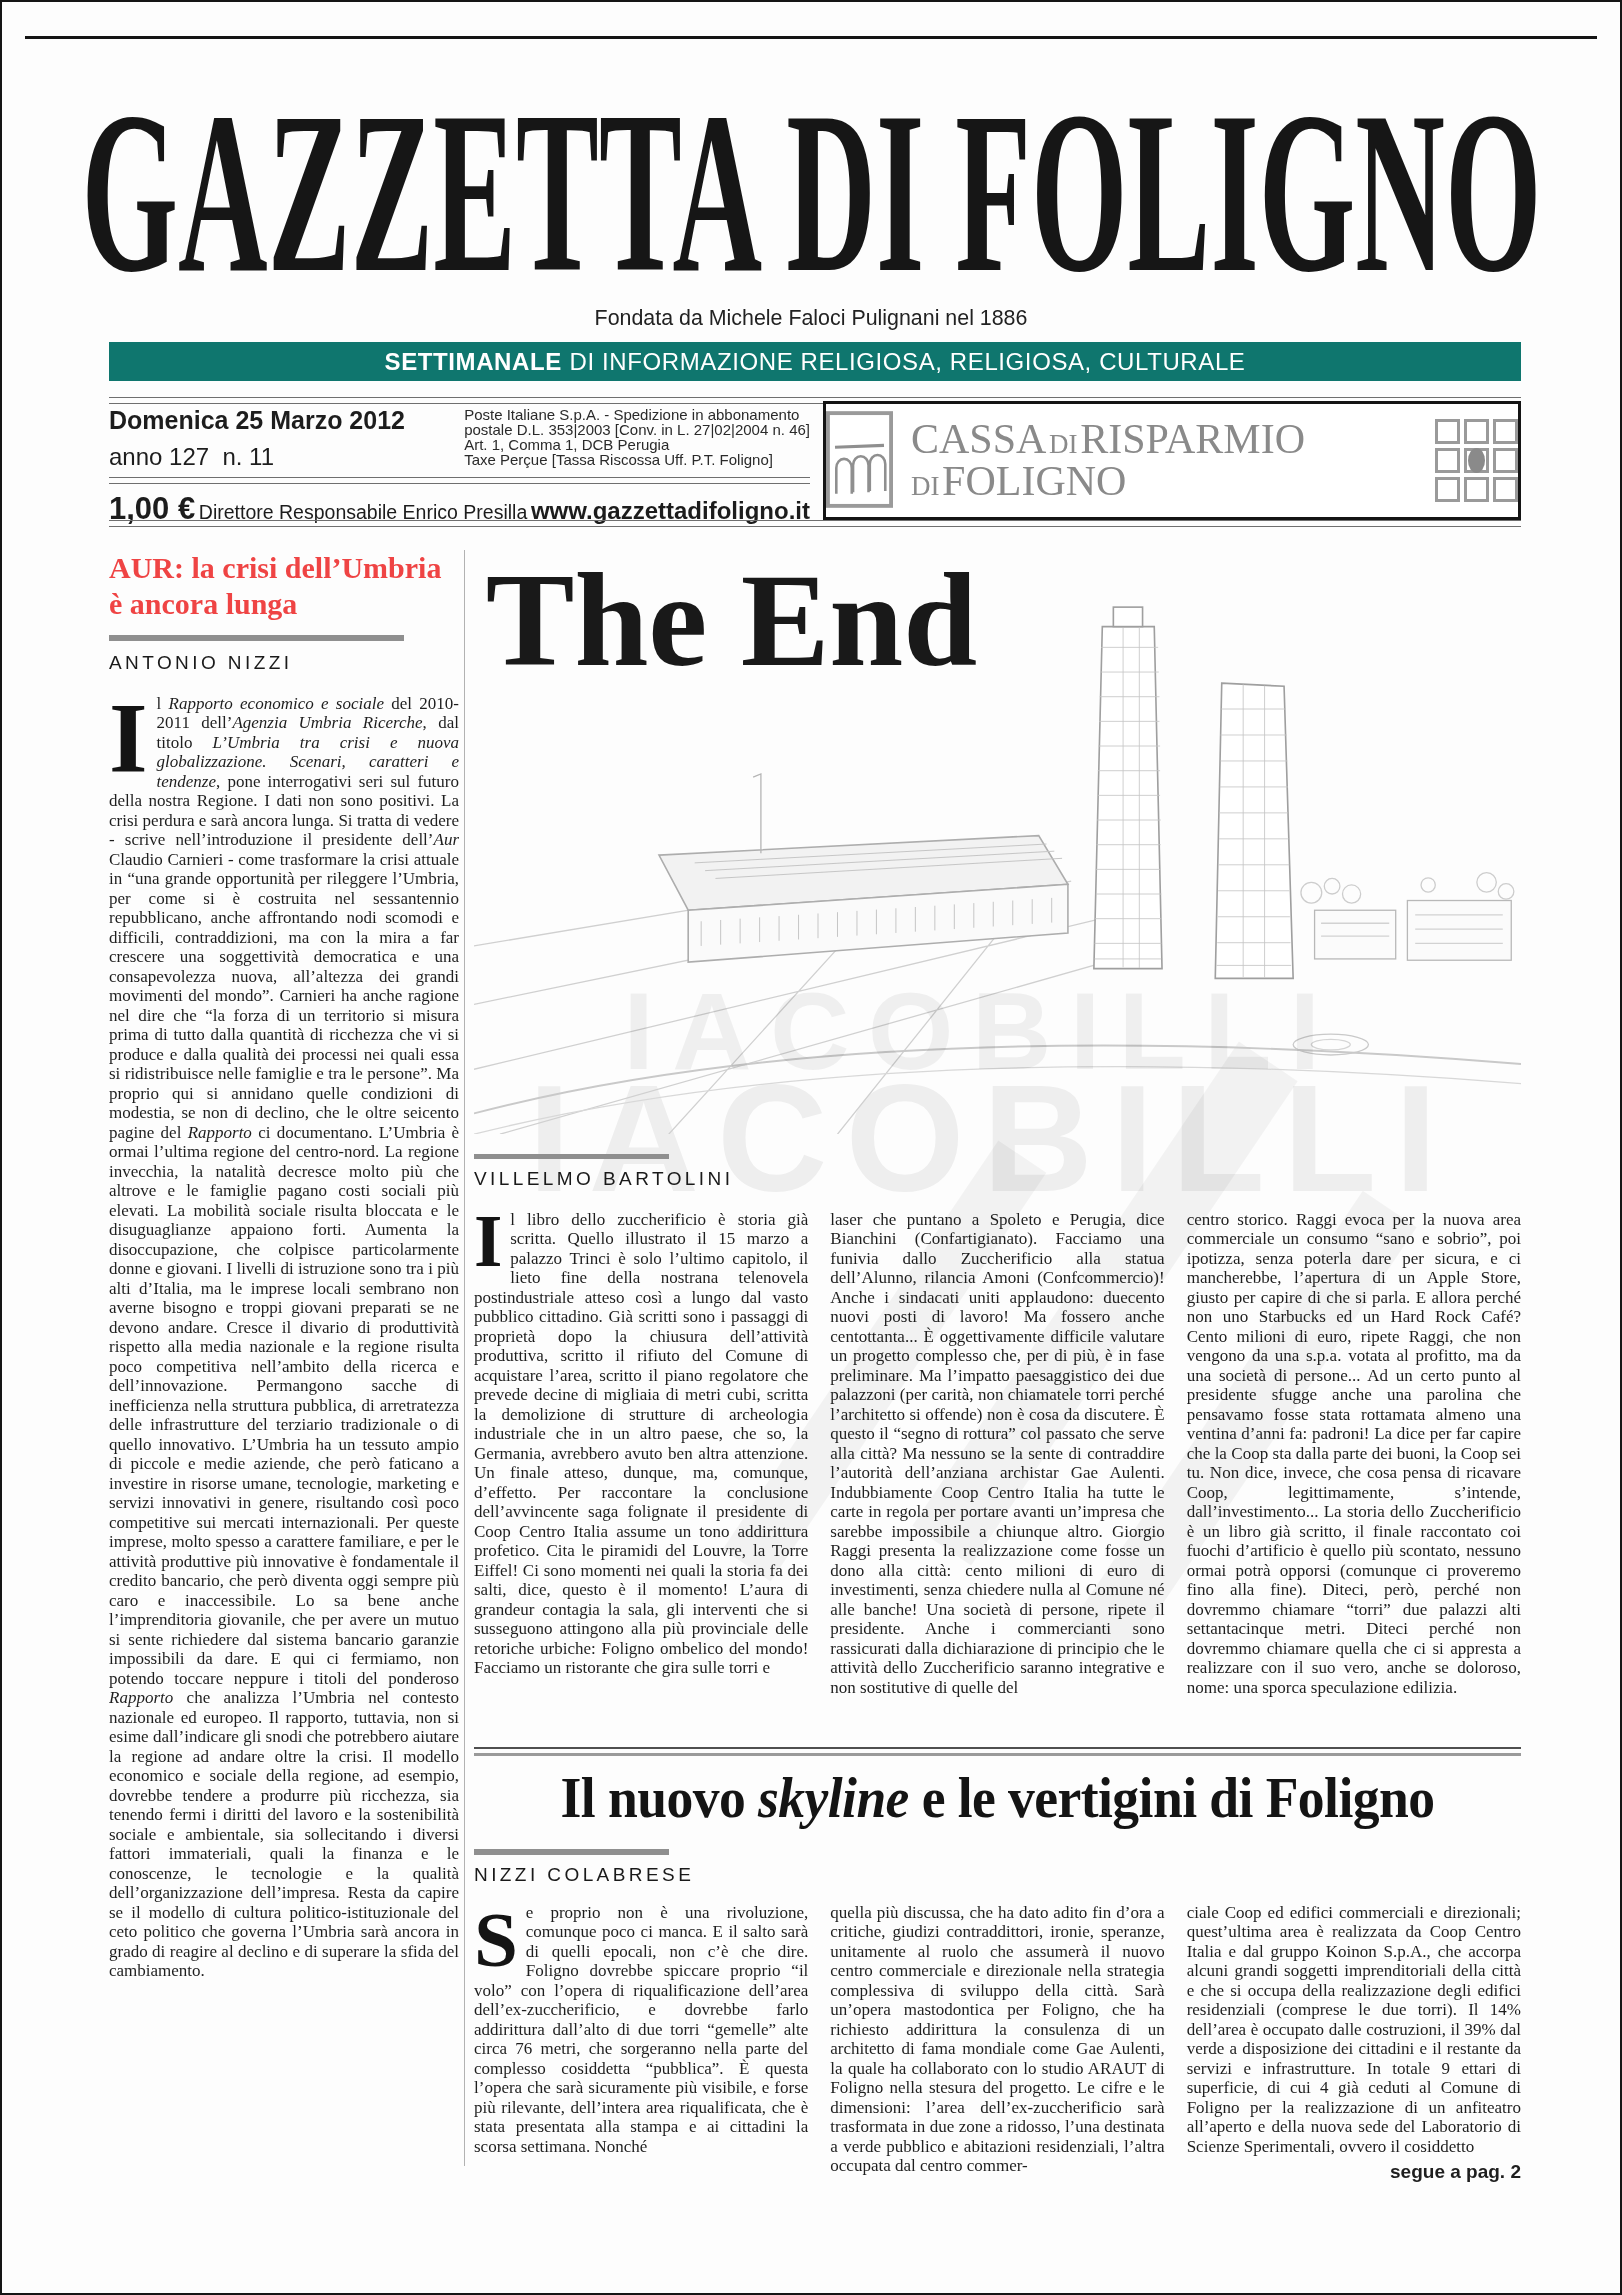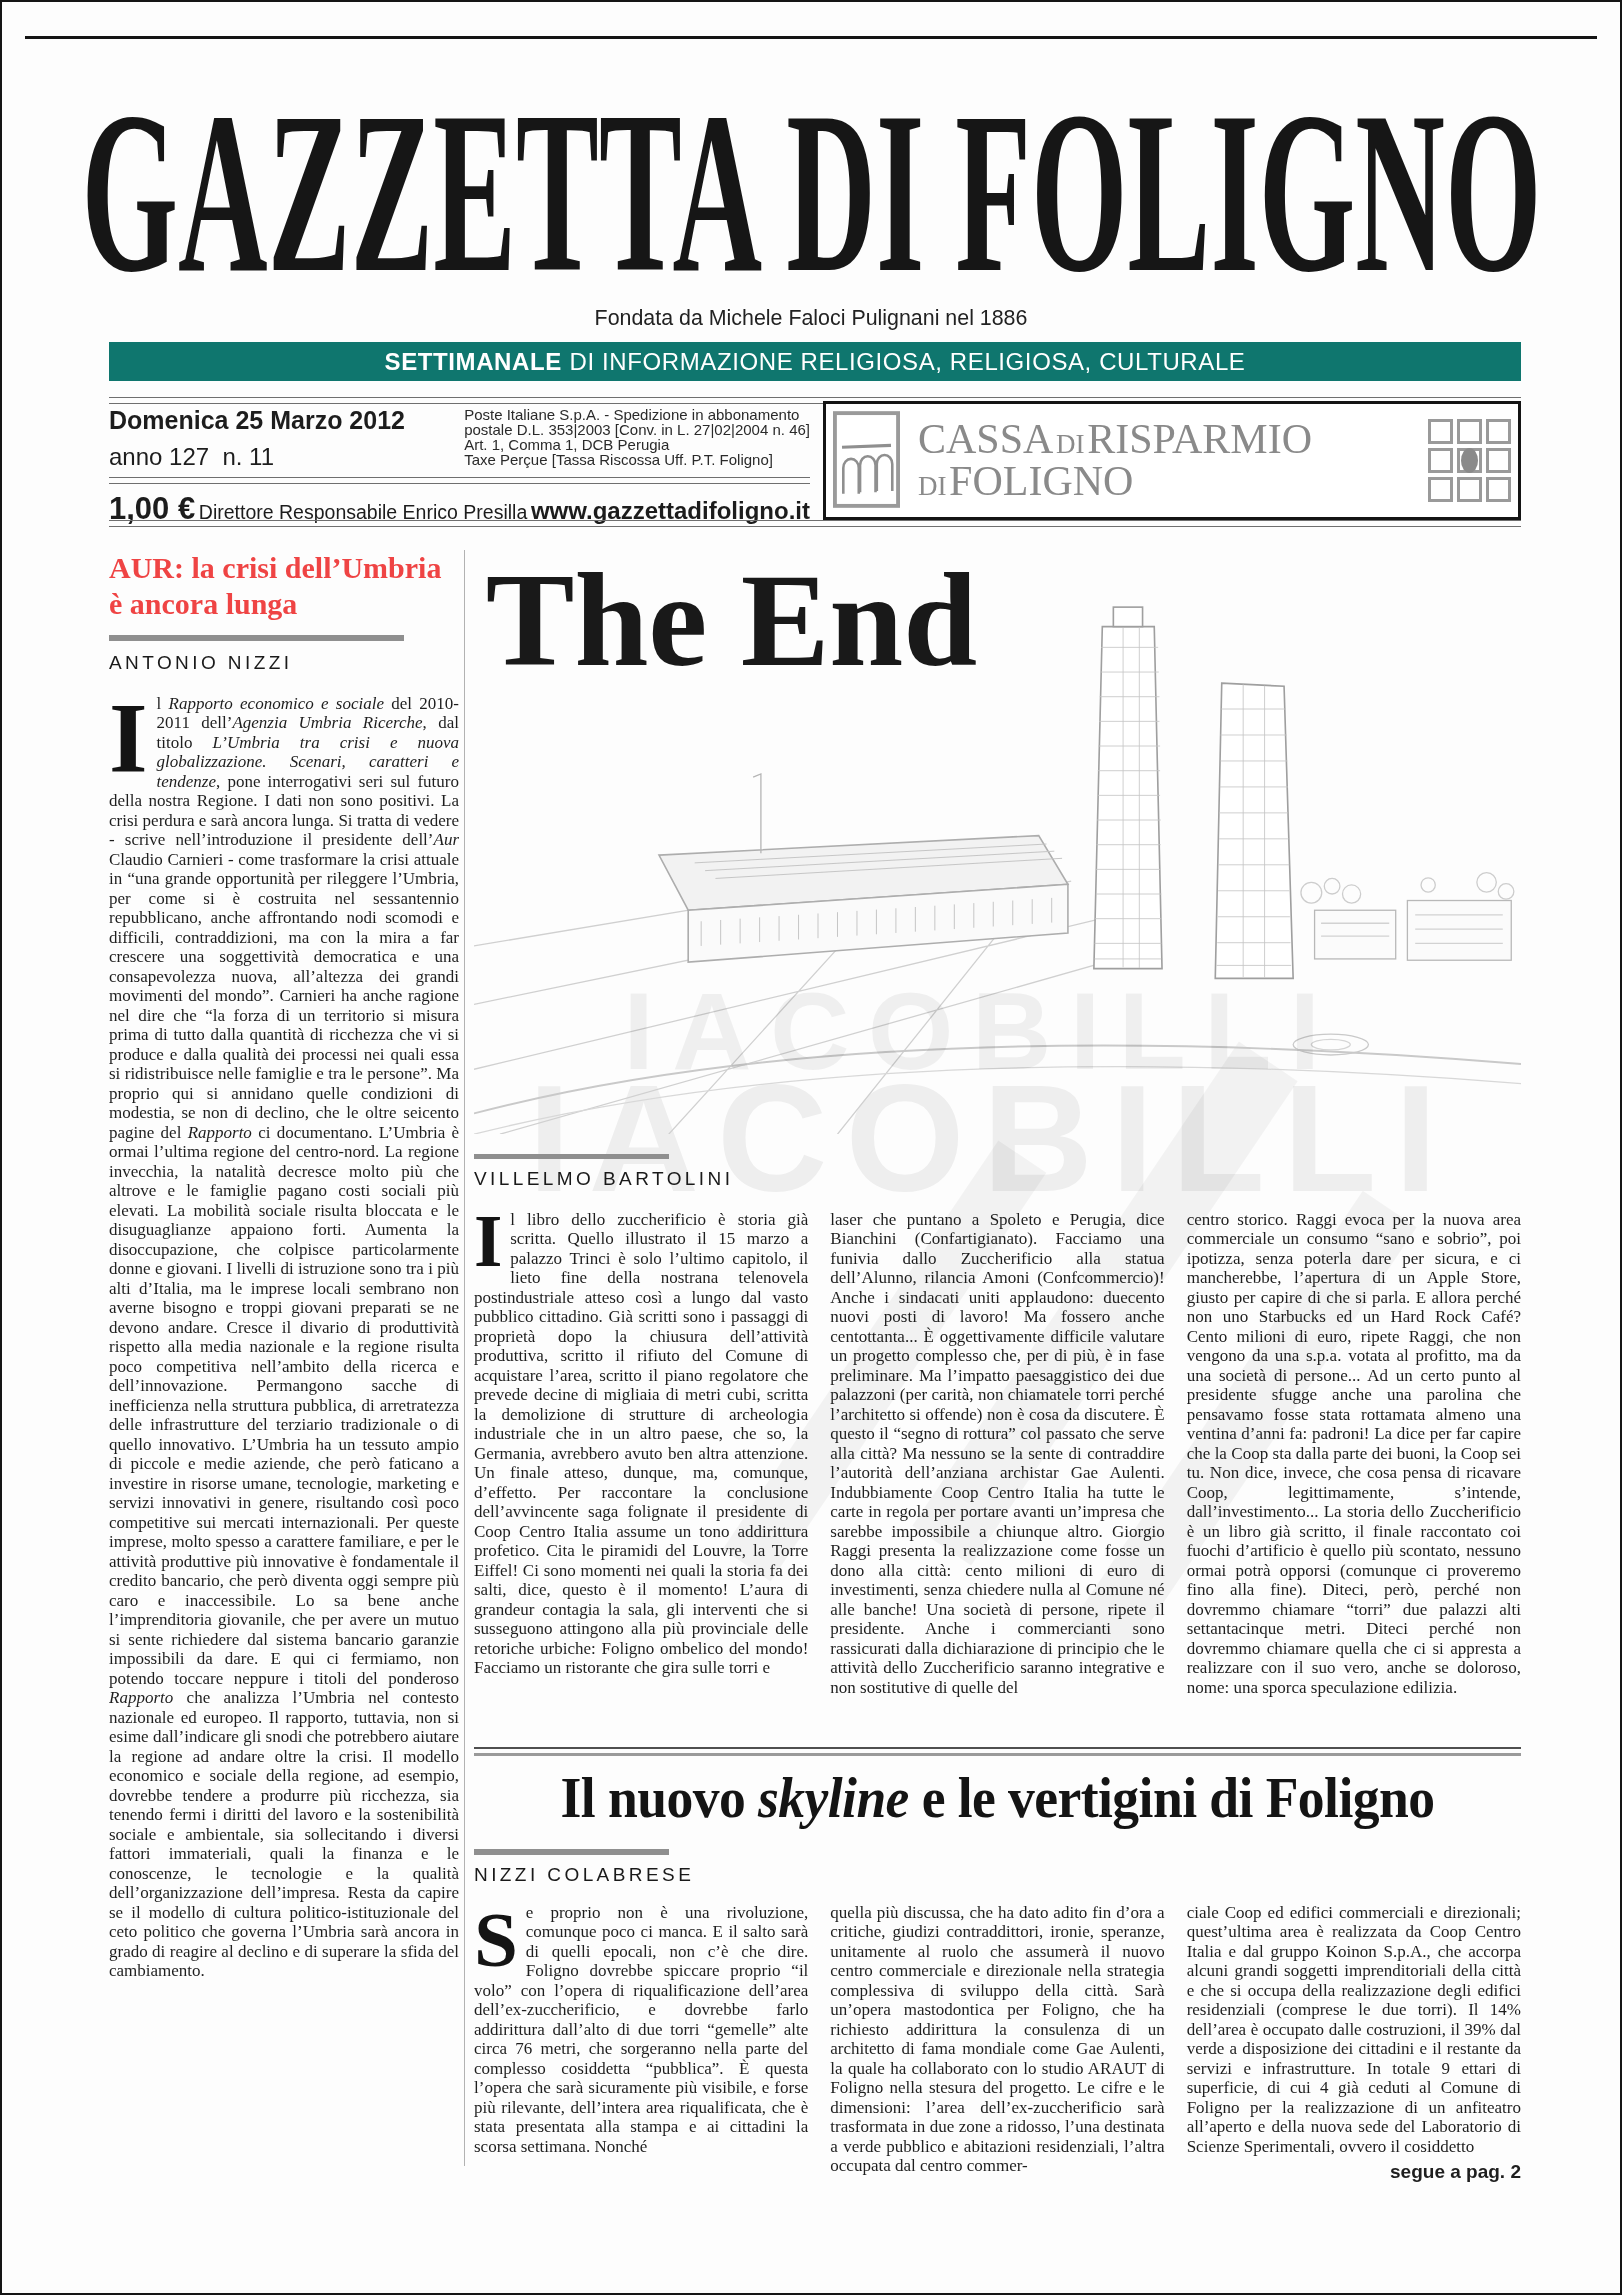--- a/index.html
+++ b/index.html
@@ -33,21 +33,21 @@
   .issue{font-size:24px;color:#1d1d1d;white-space:pre;}
   .postal{font-size:15px;line-height:15px;color:#2a2a2a;white-space:pre-line;padding-top:1.3px;}
   .info-midrule{margin-top:9px;width:100%;}
   .info-row2{display:flex;align-items:baseline;justify-content:space-between;margin-top:6.5px;}
   .price{font-weight:bold;font-size:31px;}
   .director{font-size:19.5px;}
   .website{font-weight:bold;font-size:24px;}
 
   
   .bank-ad{position:absolute;left:714px;top:3.9px;width:698px;height:119px;border:3.2px solid #141414;
-           box-sizing:border-box;background:#fff;display:flex;align-items:center;padding:0 7px;gap:18px;}
+           box-sizing:border-box;background:#fff;display:flex;align-items:center;padding:0 0;gap:18px;}
   .bank-text{color:#8a8a8a;line-height:1.0;white-space:nowrap;}
   .bank-big{font-size:42px;}
   .bank-small{font-size:27px;}
   .bank-grid{display:grid;grid-template-columns:repeat(3,25px);grid-template-rows:repeat(3,25px);gap:3.9px;margin-left:auto;}
   .bank-grid i{border:3.2px solid #9a9a9a;display:block;position:relative;}
   .bank-grid i.dot::after{content:"";position:absolute;left:1.3px;top:-2.6px;width:17px;height:25px;border-radius:50%;background:#8a8a8a;}
 
   
   .byline-rule{height:5.8px;background:#8f8f8f;}
   .byline{font-family:"Liberation Sans","DejaVu Sans",sans-serif;font-size:19px;letter-spacing:0.18em;color:#1a1a1a;}

